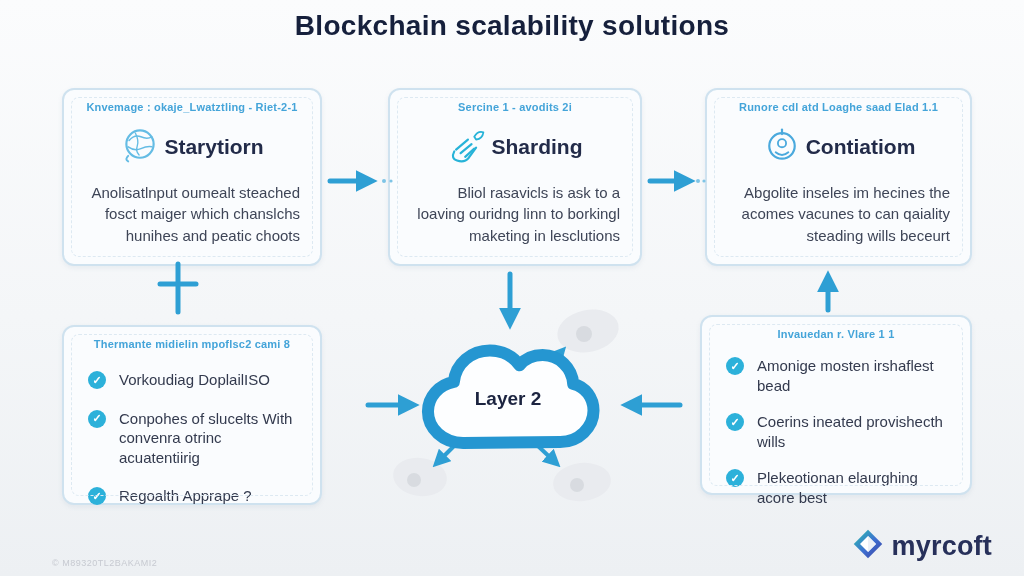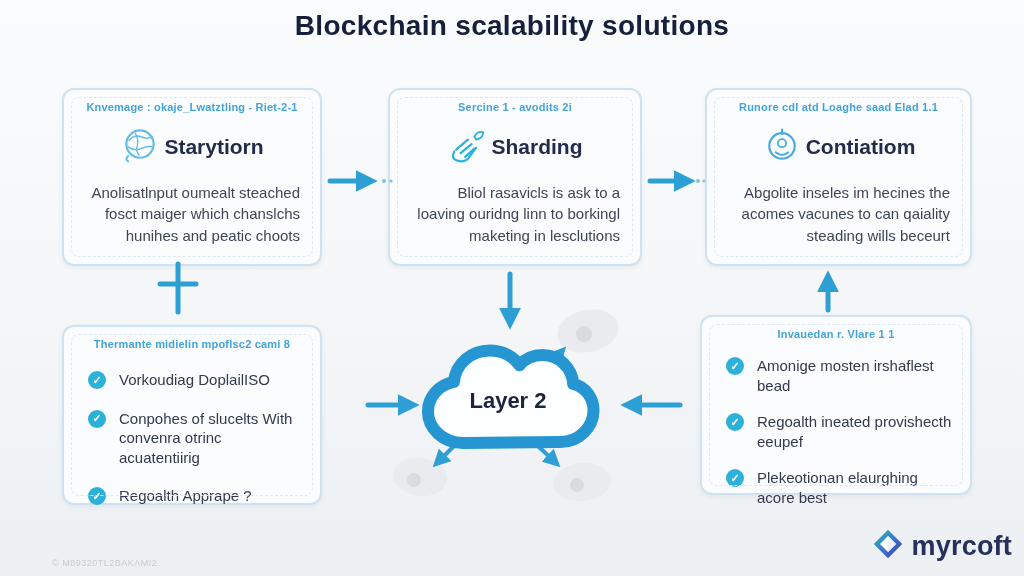--- a/index.html
+++ b/index.html
@@ -18,23 +18,23 @@
   .box-title{font-size:21px;font-weight:bold;color:#222b49;}
   .box-body{margin:13px 20px 0;text-align:right;color:#3e4557;font-size:15px;line-height:1.42;}
   .bullets{margin:20px 14px 0 24px;display:flex;flex-direction:column;gap:19px;}
   .bullet{display:flex;align-items:flex-start;gap:13px;color:#333a4e;font-size:15px;line-height:1.3;}
   .check{width:18px;height:18px;border-radius:50%;background:#2cb1da;color:#fff;
     font-size:11px;font-weight:bold;display:flex;align-items:center;justify-content:center;
     flex:0 0 18px;margin-top:1px;}
   #connectors{position:absolute;left:0;top:0;pointer-events:none;}
   .cloud-wrap{position:absolute;left:415px;top:330px;width:185px;height:139px;}
   .cloud-label{position:absolute;left:428px;top:388px;width:160px;text-align:center;
-    font-size:22px;font-weight:bold;color:#1c2440;}
+    font-size:19px;font-weight:bold;color:#1c2440;}
   .watermark{position:absolute;left:24px;bottom:8px;font-size:9px;color:#c7cad1;letter-spacing:.5px;margin-left:28px;}
-  .logo{position:absolute;right:12px;bottom:12px;display:flex;align-items:center;gap:8px;}
+  .logo{position:absolute;right:32px;bottom:12px;display:flex;align-items:center;gap:8px;}
   .logo-text{font-size:27px;font-weight:bold;color:#27305a;letter-spacing:.2px;}
 </style>
 </head>
 <body>
 
 <div class="canvas">
 
   <div class="page-title">Blockchain scalability solutions</div>
 
   <div class="box" style="left:62px;top:88px;width:256px;height:174px;">
@@ -107,21 +107,21 @@
 
   <div class="box" style="left:700px;top:315px;width:268px;height:176px;">
     <div class="box-header">Invauedan r. Vlare 1 1</div>
     <div class="bullets" style="margin-top:16px;gap:17px;">
       <div class="bullet">
         <span class="check">✓</span>
         <span>Amonige mosten irshaflest bead</span>
       </div>
       <div class="bullet">
         <span class="check">✓</span>
-        <span>Regoalth ineated provishecth eeupef</span>
+        <span>Coerins ineated provishecth wills</span>
       </div>
       <div class="bullet">
         <span class="check">✓</span>
         <span>Plekeotionan elaurghing acore best</span>
       </div>
     </div>
   </div>
 
   <svg id="connectors" width="1024" height="576">
     <defs>

